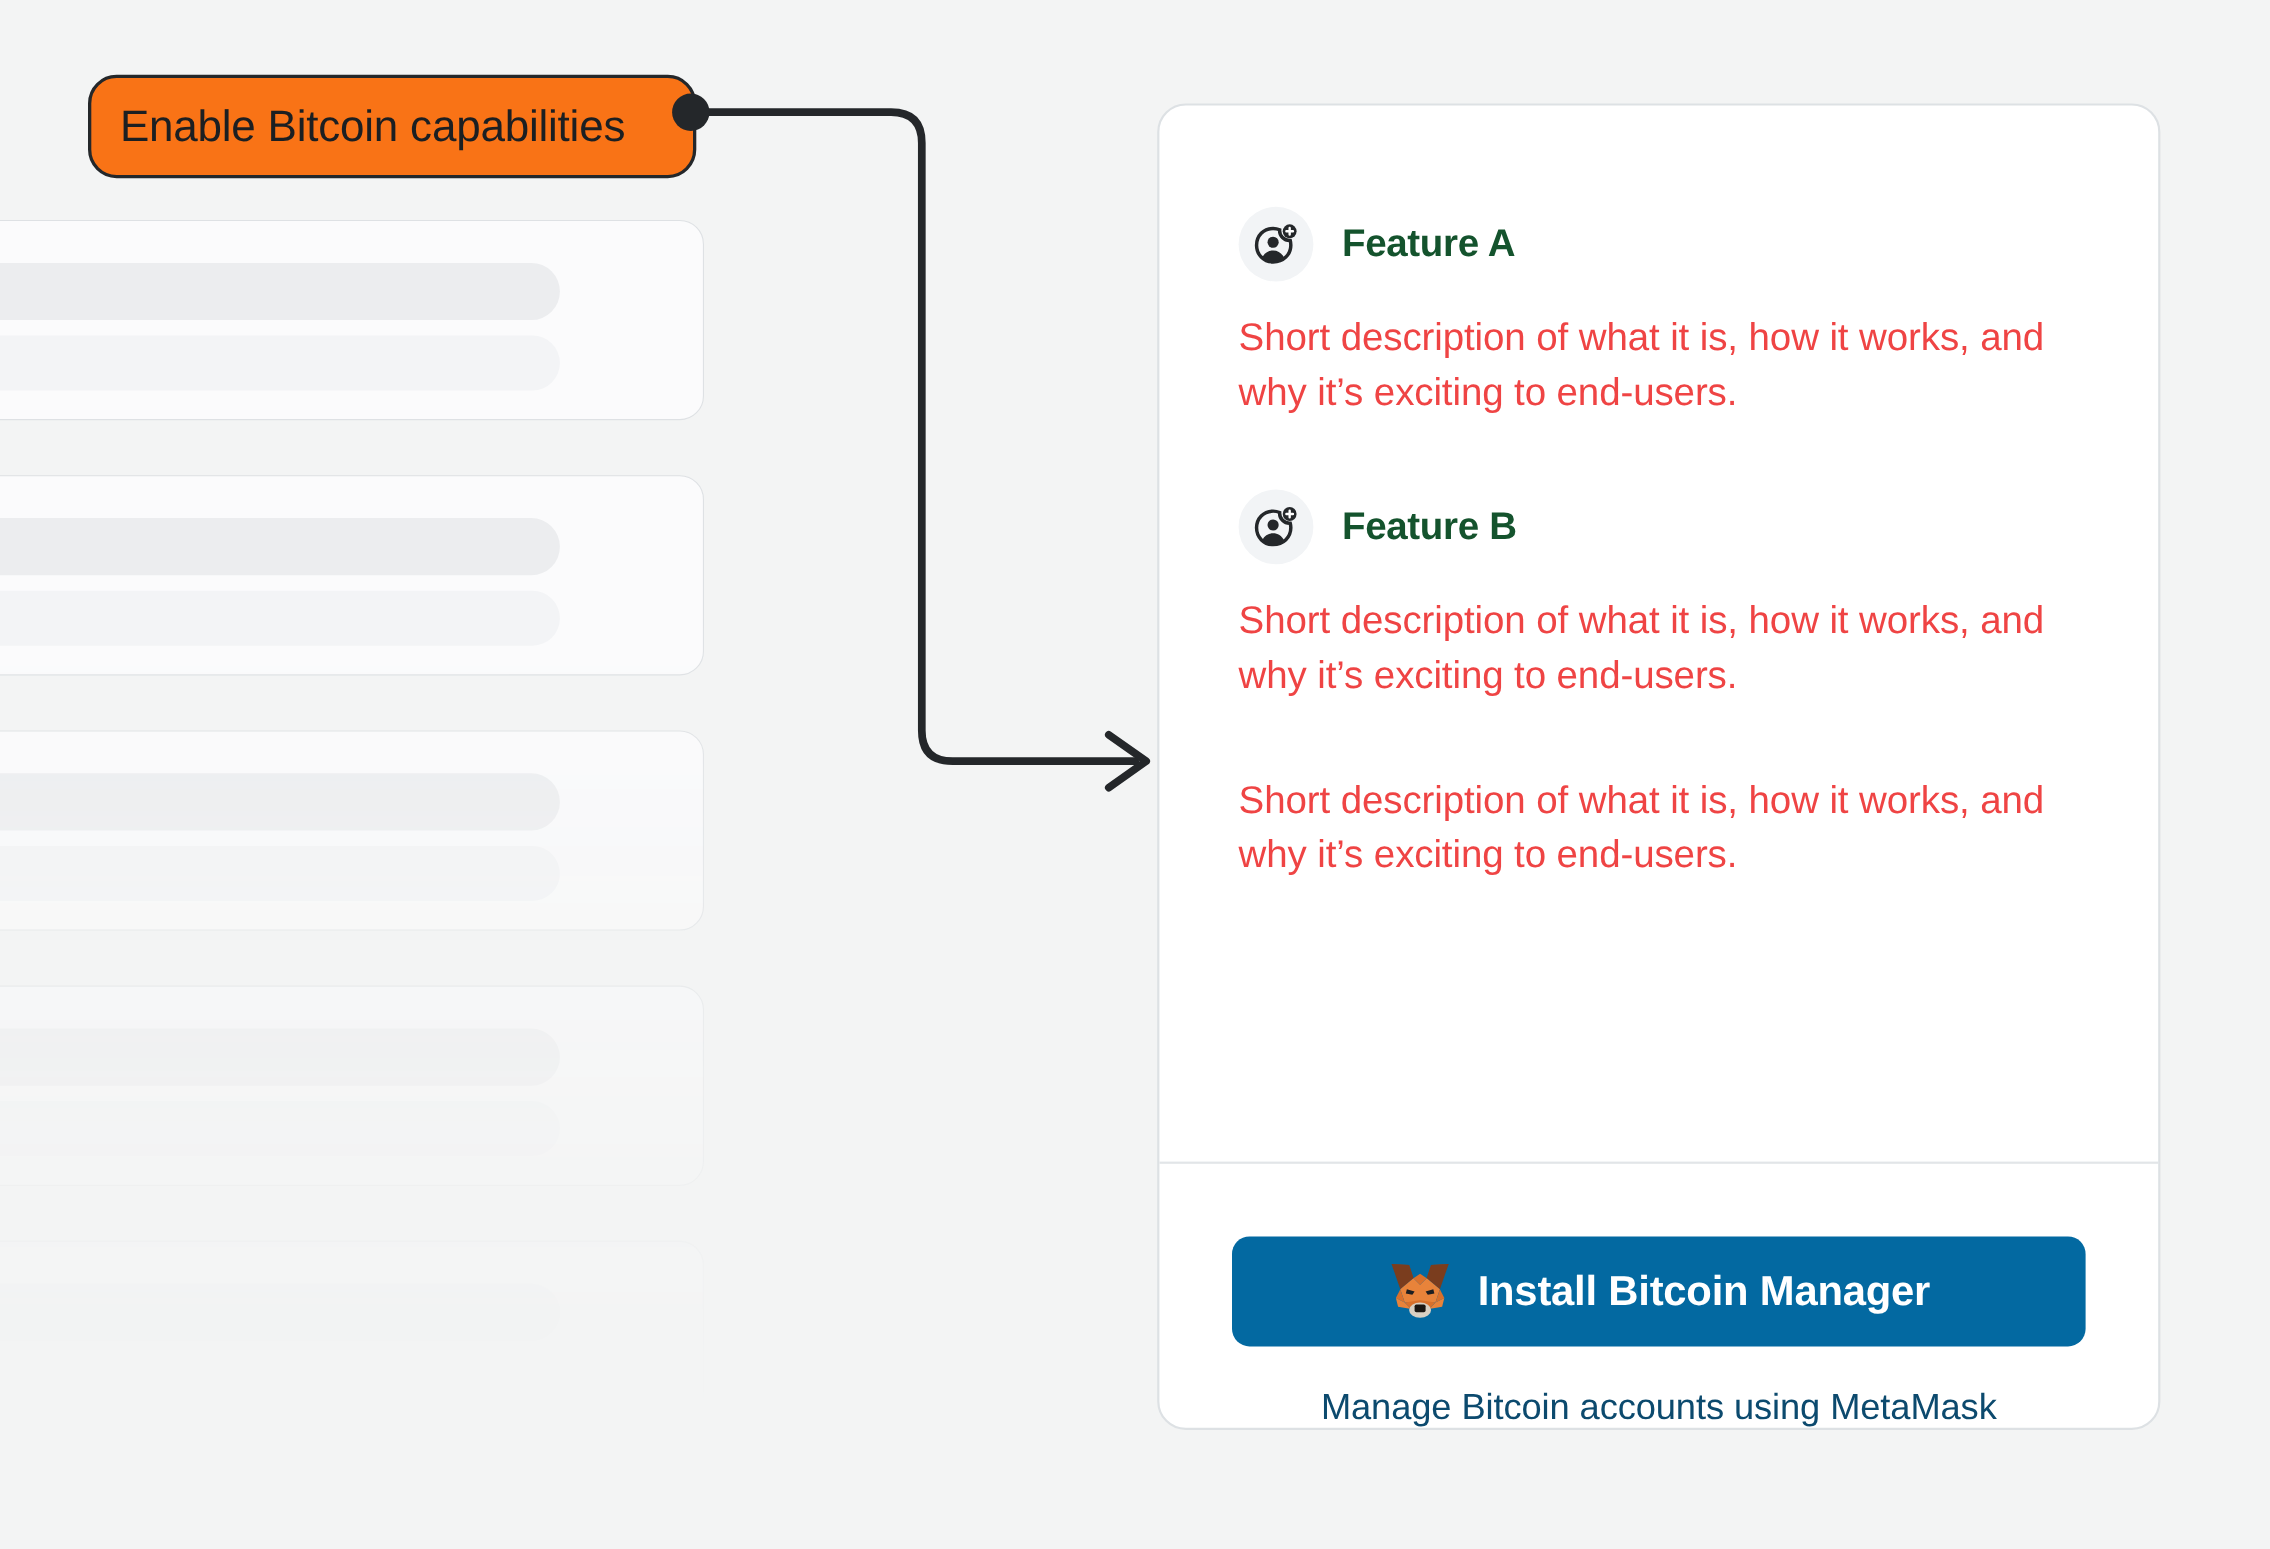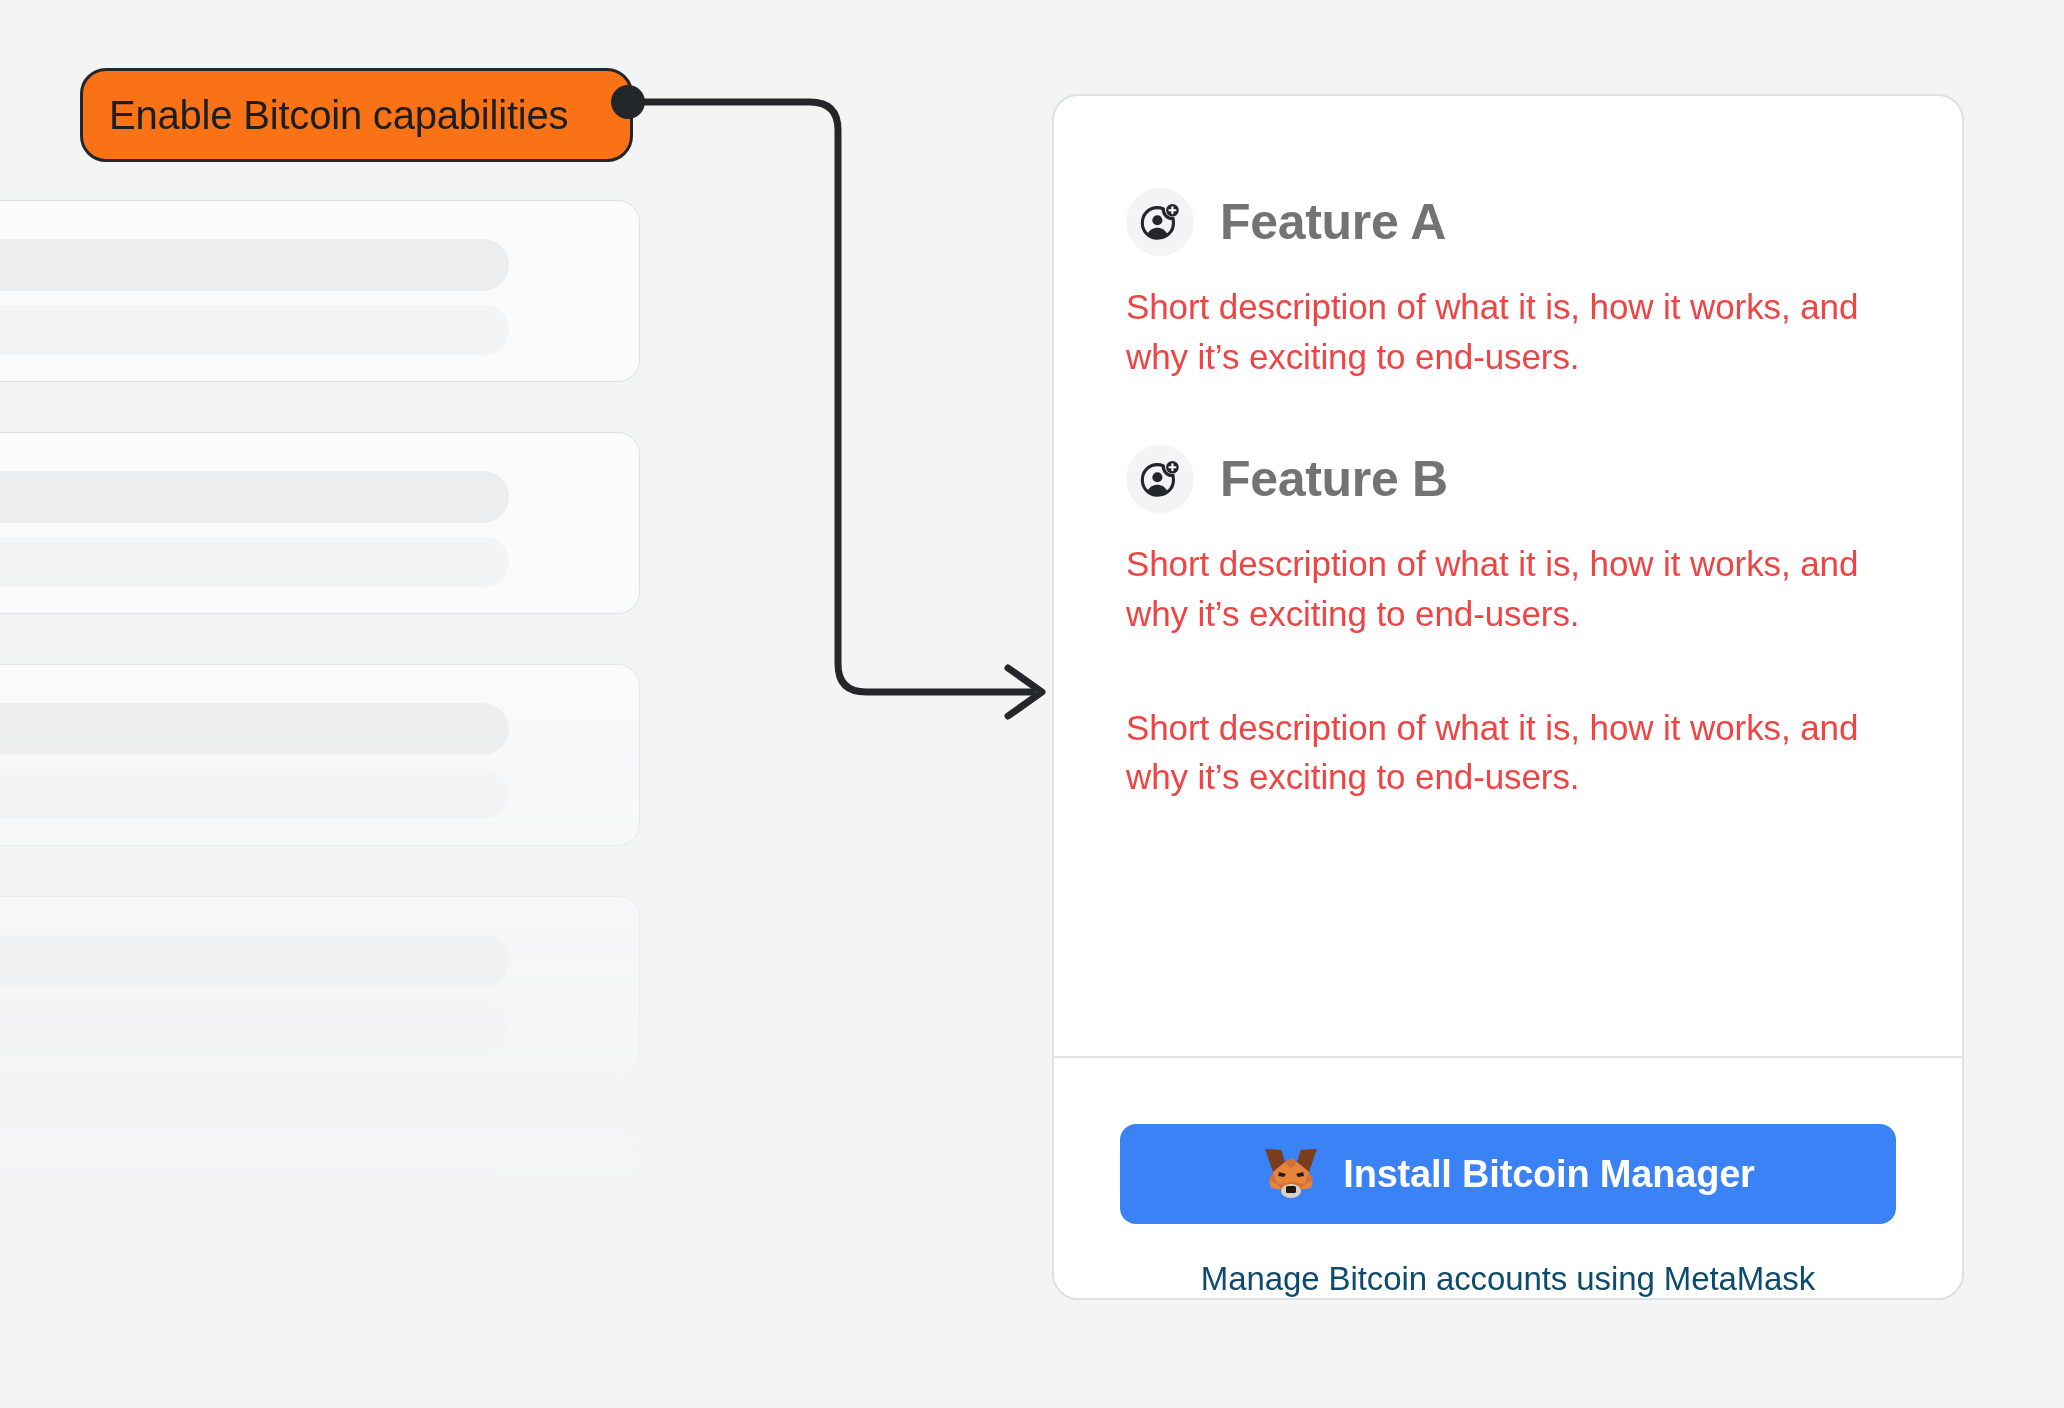--- a/index.html
+++ b/index.html
@@ -130,23 +130,23 @@
     width: 68px;
     height: 68px;
     border-radius: 50%;
     background: #F2F4F6;
     display: flex;
     align-items: center;
     justify-content: center;
     flex: 0 0 auto;
   }
   .feature-title {
-    font-size: 50px;
+    font-size: 35px;
     font-weight: bold;
-    color: #737373;
+    color: #14532d;
     letter-spacing: -0.3px;
   }
   .feature-desc {
     margin: 26px 0 0 0;
     font-size: 35px;
     line-height: 1.42;
     color: #ef4444;
     max-width: 790px;
     letter-spacing: -0.1px;
   }
@@ -157,21 +157,21 @@
     margin-top: 58px;
   }
 
   .install-region {
     padding: 66px 66px 0 66px;
   }
   .install-button {
     width: 100%;
     height: 100px;
     box-sizing: border-box;
-    background: #3b82f6;
+    background: #0369a1;
     border: none;
     border-radius: 16px;
     display: flex;
     align-items: center;
     justify-content: center;
     gap: 22px;
     cursor: pointer;
     padding: 0;
   }
   .install-button-label {

